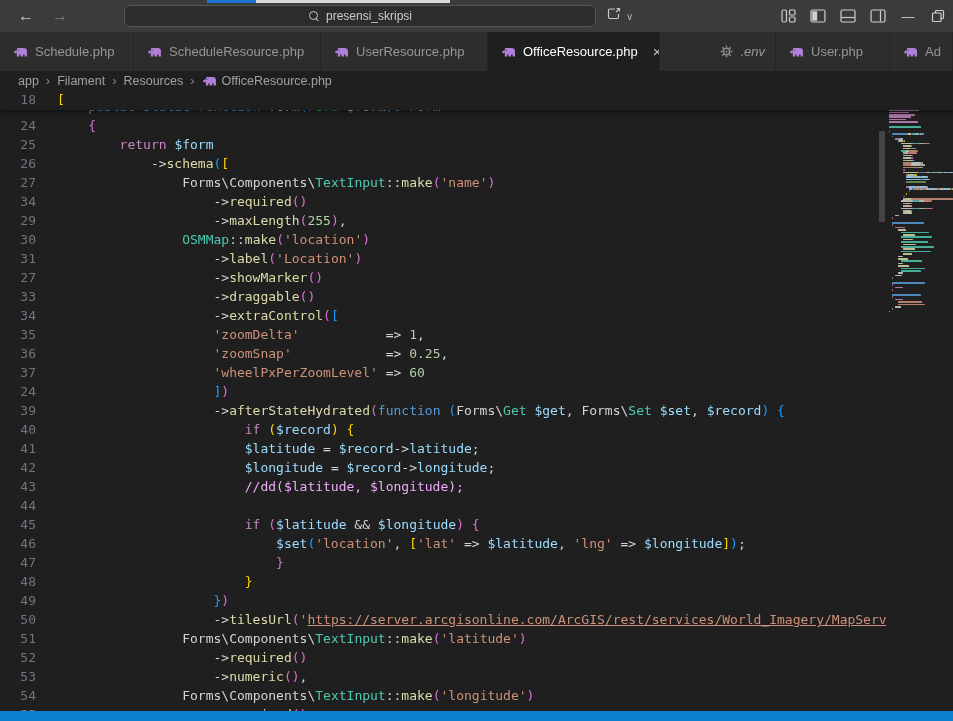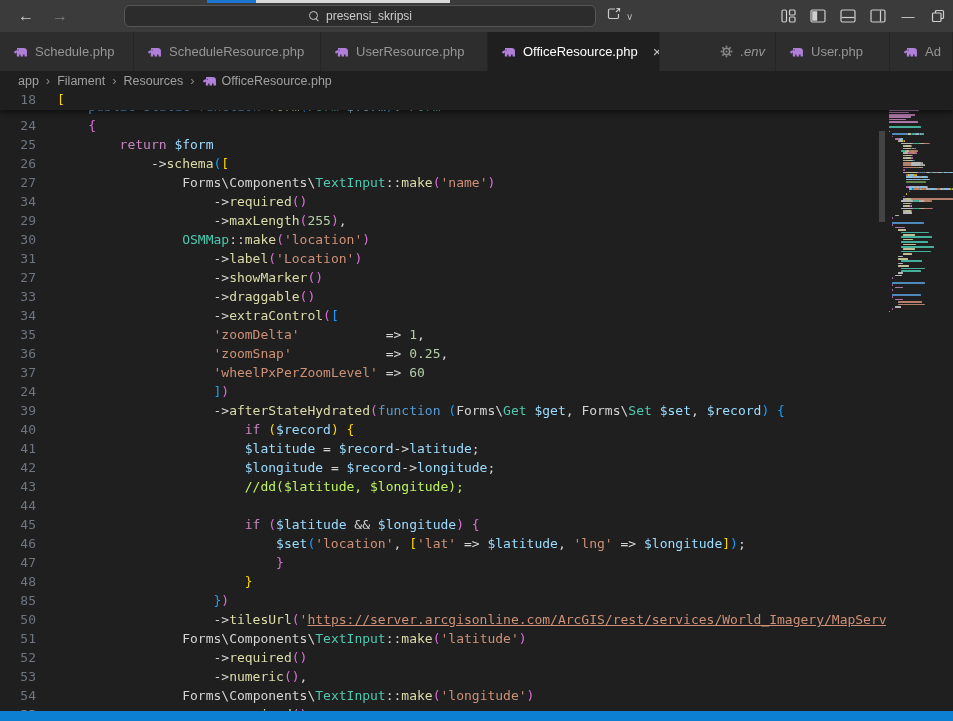--- a/index.html
+++ b/index.html
@@ -231,27 +231,27 @@
         <div class="row"><span class="ln">33</span><span class="ctext"><span class="ind"></span><span class="ind g"></span><span class="ind g"></span><span class="ind g"></span><span class="ind g"></span><span style="color: rgb(212, 212, 212);">-&gt;</span><span style="color: rgb(220, 220, 170);">draggable</span><span style="color: rgb(218, 112, 214);">()</span></span></div>
         <div class="row"><span class="ln">34</span><span class="ctext"><span class="ind"></span><span class="ind g"></span><span class="ind g"></span><span class="ind g"></span><span class="ind g"></span><span style="color: rgb(212, 212, 212);">-&gt;</span><span style="color: rgb(220, 220, 170);">extraControl</span><span style="color: rgb(218, 112, 214);">(</span><span style="color: rgb(23, 159, 255);">[</span></span></div>
         <div class="row"><span class="ln">35</span><span class="ctext"><span class="ind"></span><span class="ind g"></span><span class="ind g"></span><span class="ind g"></span><span class="ind g"></span><span style="color: rgb(206, 145, 120);">'zoomDelta'</span><span style="color: rgb(212, 212, 212);">           =&gt; </span><span style="color: rgb(181, 206, 168);">1</span><span style="color: rgb(212, 212, 212);">,</span></span></div>
         <div class="row"><span class="ln">36</span><span class="ctext"><span class="ind"></span><span class="ind g"></span><span class="ind g"></span><span class="ind g"></span><span class="ind g"></span><span style="color: rgb(206, 145, 120);">'zoomSnap'</span><span style="color: rgb(212, 212, 212);">            =&gt; </span><span style="color: rgb(181, 206, 168);">0.25</span><span style="color: rgb(212, 212, 212);">,</span></span></div>
         <div class="row"><span class="ln">37</span><span class="ctext"><span class="ind"></span><span class="ind g"></span><span class="ind g"></span><span class="ind g"></span><span class="ind g"></span><span style="color: rgb(206, 145, 120);">'wheelPxPerZoomLevel'</span><span style="color: rgb(212, 212, 212);"> =&gt; </span><span style="color: rgb(181, 206, 168);">60</span></span></div>
         <div class="row"><span class="ln">24</span><span class="ctext"><span class="ind"></span><span class="ind g"></span><span class="ind g"></span><span class="ind g"></span><span class="ind g"></span><span style="color: rgb(23, 159, 255);">]</span><span style="color: rgb(218, 112, 214);">)</span></span></div>
         <div class="row"><span class="ln">39</span><span class="ctext"><span class="ind"></span><span class="ind g"></span><span class="ind g"></span><span class="ind g"></span><span class="ind g"></span><span style="color: rgb(212, 212, 212);">-&gt;</span><span style="color: rgb(220, 220, 170);">afterStateHydrated</span><span style="color: rgb(218, 112, 214);">(</span><span style="color: rgb(86, 156, 214);">function</span><span style="color: rgb(212, 212, 212);"> </span><span style="color: rgb(23, 159, 255);">(</span><span style="color: rgb(212, 212, 212);">Forms\</span><span style="color: rgb(78, 201, 176);">Get</span><span style="color: rgb(212, 212, 212);"> </span><span style="color: rgb(156, 220, 254);">$get</span><span style="color: rgb(212, 212, 212);">, </span><span style="color: rgb(212, 212, 212);">Forms\</span><span style="color: rgb(78, 201, 176);">Set</span><span style="color: rgb(212, 212, 212);"> </span><span style="color: rgb(156, 220, 254);">$set</span><span style="color: rgb(212, 212, 212);">, </span><span style="color: rgb(156, 220, 254);">$record</span><span style="color: rgb(23, 159, 255);">)</span><span style="color: rgb(212, 212, 212);"> </span><span style="color: rgb(23, 159, 255);">{</span></span></div>
         <div class="row"><span class="ln">40</span><span class="ctext"><span class="ind"></span><span class="ind g"></span><span class="ind g"></span><span class="ind g"></span><span class="ind g"></span><span class="ind g"></span><span style="color: rgb(197, 134, 192);">if</span><span style="color: rgb(212, 212, 212);"> </span><span style="color: rgb(255, 215, 0);">(</span><span style="color: rgb(156, 220, 254);">$record</span><span style="color: rgb(255, 215, 0);">)</span><span style="color: rgb(212, 212, 212);"> </span><span style="color: rgb(255, 215, 0);">{</span></span></div>
         <div class="row"><span class="ln">41</span><span class="ctext"><span class="ind"></span><span class="ind g"></span><span class="ind g"></span><span class="ind g"></span><span class="ind g"></span><span class="ind g"></span><span style="color: rgb(156, 220, 254);">$latitude</span><span style="color: rgb(212, 212, 212);"> = </span><span style="color: rgb(156, 220, 254);">$record</span><span style="color: rgb(212, 212, 212);">-&gt;</span><span style="color: rgb(156, 220, 254);">latitude</span><span style="color: rgb(212, 212, 212);">;</span></span></div>
         <div class="row"><span class="ln">42</span><span class="ctext"><span class="ind"></span><span class="ind g"></span><span class="ind g"></span><span class="ind g"></span><span class="ind g"></span><span class="ind g"></span><span style="color: rgb(156, 220, 254);">$longitude</span><span style="color: rgb(212, 212, 212);"> = </span><span style="color: rgb(156, 220, 254);">$record</span><span style="color: rgb(212, 212, 212);">-&gt;</span><span style="color: rgb(156, 220, 254);">longitude</span><span style="color: rgb(212, 212, 212);">;</span></span></div>
-        <div class="row"><span class="ln">43</span><span class="ctext"><span class="ind"></span><span class="ind g"></span><span class="ind g"></span><span class="ind g"></span><span class="ind g"></span><span class="ind g"></span><span style="color: #bef264;">//dd($latitude, $longitude);</span></span></div>
+        <div class="row"><span class="ln">43</span><span class="ctext"><span class="ind"></span><span class="ind g"></span><span class="ind g"></span><span class="ind g"></span><span class="ind g"></span><span class="ind g"></span><span style="color: #f0abfc;">//dd($latitude, $longitude);</span></span></div>
         <div class="row"><span class="ln">44</span><span class="ctext"><span class="ind"></span><span class="ind g"></span><span class="ind g"></span><span class="ind g"></span><span class="ind g"></span><span class="ind g"></span></span></div>
         <div class="row"><span class="ln">45</span><span class="ctext"><span class="ind"></span><span class="ind g"></span><span class="ind g"></span><span class="ind g"></span><span class="ind g"></span><span class="ind g"></span><span style="color: rgb(197, 134, 192);">if</span><span style="color: rgb(212, 212, 212);"> </span><span style="color: rgb(218, 112, 214);">(</span><span style="color: rgb(156, 220, 254);">$latitude</span><span style="color: rgb(212, 212, 212);"> &amp;&amp; </span><span style="color: rgb(156, 220, 254);">$longitude</span><span style="color: rgb(218, 112, 214);">)</span><span style="color: rgb(212, 212, 212);"> </span><span style="color: rgb(218, 112, 214);">{</span></span></div>
         <div class="row"><span class="ln">46</span><span class="ctext"><span class="ind"></span><span class="ind g"></span><span class="ind g"></span><span class="ind g"></span><span class="ind g"></span><span class="ind g"></span><span class="ind g"></span><span style="color: rgb(156, 220, 254);">$set</span><span style="color: rgb(23, 159, 255);">(</span><span style="color: rgb(206, 145, 120);">'location'</span><span style="color: rgb(212, 212, 212);">, </span><span style="color: rgb(255, 215, 0);">[</span><span style="color: rgb(206, 145, 120);">'lat'</span><span style="color: rgb(212, 212, 212);"> =&gt; </span><span style="color: rgb(156, 220, 254);">$latitude</span><span style="color: rgb(212, 212, 212);">, </span><span style="color: rgb(206, 145, 120);">'lng'</span><span style="color: rgb(212, 212, 212);"> =&gt; </span><span style="color: rgb(156, 220, 254);">$longitude</span><span style="color: rgb(255, 215, 0);">]</span><span style="color: rgb(23, 159, 255);">)</span><span style="color: rgb(212, 212, 212);">;</span></span></div>
         <div class="row"><span class="ln">47</span><span class="ctext"><span class="ind"></span><span class="ind g"></span><span class="ind g"></span><span class="ind g"></span><span class="ind g"></span><span class="ind g"></span><span class="ind g"></span><span style="color: rgb(218, 112, 214);">}</span></span></div>
         <div class="row"><span class="ln">48</span><span class="ctext"><span class="ind"></span><span class="ind g"></span><span class="ind g"></span><span class="ind g"></span><span class="ind g"></span><span class="ind g"></span><span style="color: rgb(255, 215, 0);">}</span></span></div>
-        <div class="row"><span class="ln">85</span><span class="ctext"><span class="ind"></span><span class="ind g"></span><span class="ind g"></span><span class="ind g"></span><span class="ind g"></span><span style="color: rgb(23, 159, 255);">}</span><span style="color: rgb(218, 112, 214);">)</span></span></div>
+        <div class="row"><span class="ln">49</span><span class="ctext"><span class="ind"></span><span class="ind g"></span><span class="ind g"></span><span class="ind g"></span><span class="ind g"></span><span style="color: rgb(23, 159, 255);">}</span><span style="color: rgb(218, 112, 214);">)</span></span></div>
         <div class="row"><span class="ln">50</span><span class="ctext"><span class="ind"></span><span class="ind g"></span><span class="ind g"></span><span class="ind g"></span><span class="ind g"></span><span style="color: rgb(212, 212, 212);">-&gt;</span><span style="color: rgb(220, 220, 170);">tilesUrl</span><span style="color: rgb(218, 112, 214);">(</span><span style="color: rgb(206, 145, 120);">'</span><span class="u" style="color: rgb(206, 145, 120);">https://server.arcgisonline.com/ArcGIS/rest/services/World_Imagery/MapServe</span></span></div>
         <div class="row"><span class="ln">51</span><span class="ctext"><span class="ind"></span><span class="ind g"></span><span class="ind g"></span><span class="ind g"></span><span style="color: rgb(212, 212, 212);">Forms\Components\</span><span style="color: rgb(78, 201, 176);">TextInput</span><span style="color: rgb(212, 212, 212);">::</span><span style="color: rgb(220, 220, 170);">make</span><span style="color: rgb(218, 112, 214);">(</span><span style="color: rgb(206, 145, 120);">'latitude'</span><span style="color: rgb(218, 112, 214);">)</span></span></div>
         <div class="row"><span class="ln">52</span><span class="ctext"><span class="ind"></span><span class="ind g"></span><span class="ind g"></span><span class="ind g"></span><span class="ind g"></span><span style="color: rgb(212, 212, 212);">-&gt;</span><span style="color: rgb(220, 220, 170);">required</span><span style="color: rgb(218, 112, 214);">()</span></span></div>
         <div class="row"><span class="ln">53</span><span class="ctext"><span class="ind"></span><span class="ind g"></span><span class="ind g"></span><span class="ind g"></span><span class="ind g"></span><span style="color: rgb(212, 212, 212);">-&gt;</span><span style="color: rgb(220, 220, 170);">numeric</span><span style="color: rgb(218, 112, 214);">()</span><span style="color: rgb(212, 212, 212);">,</span></span></div>
         <div class="row"><span class="ln">54</span><span class="ctext"><span class="ind"></span><span class="ind g"></span><span class="ind g"></span><span class="ind g"></span><span style="color: rgb(212, 212, 212);">Forms\Components\</span><span style="color: rgb(78, 201, 176);">TextInput</span><span style="color: rgb(212, 212, 212);">::</span><span style="color: rgb(220, 220, 170);">make</span><span style="color: rgb(218, 112, 214);">(</span><span style="color: rgb(206, 145, 120);">'longitude'</span><span style="color: rgb(218, 112, 214);">)</span></span></div>
         <div class="row"><span class="ln">55</span><span class="ctext"><span class="ind"></span><span class="ind g"></span><span class="ind g"></span><span class="ind g"></span><span class="ind g"></span><span style="color: rgb(212, 212, 212);">-&gt;</span><span style="color: rgb(220, 220, 170);">required</span><span style="color: rgb(218, 112, 214);">()</span></span></div>
       </div>
     <div class="minimap" id="minimap">
       <div class="mm-slider"></div>
     <div class="bar" style="left: 3px; top: 0px; width: 4.32px; background: rgb(241, 76, 76);"></div>

